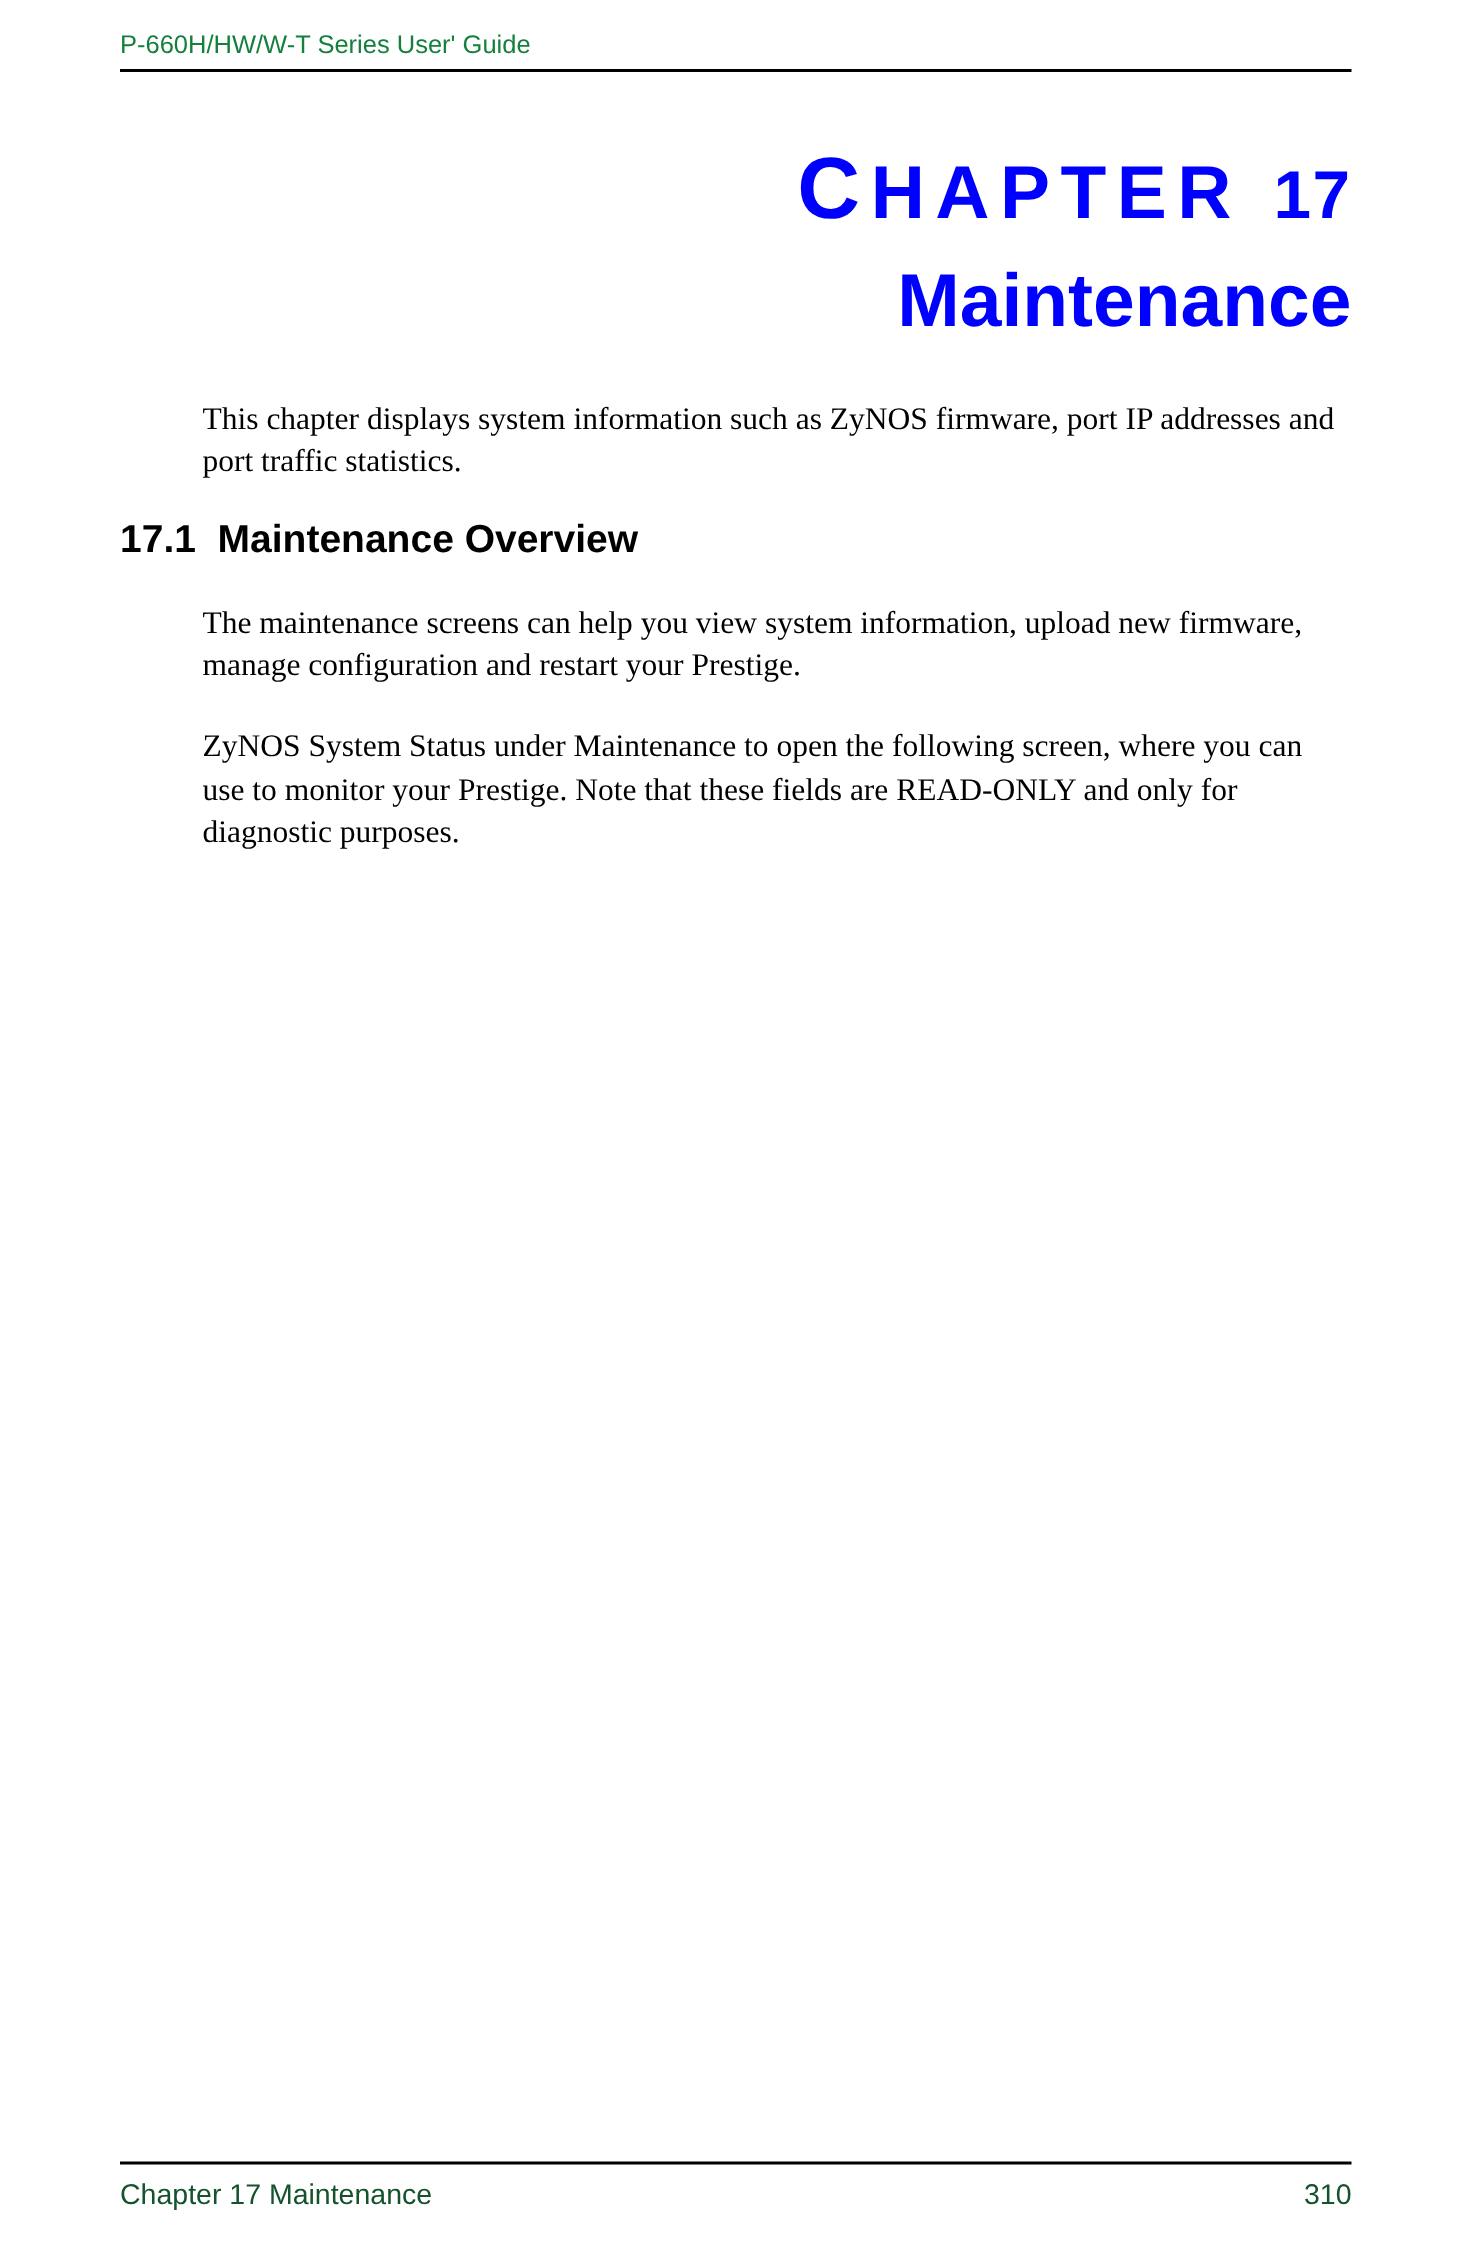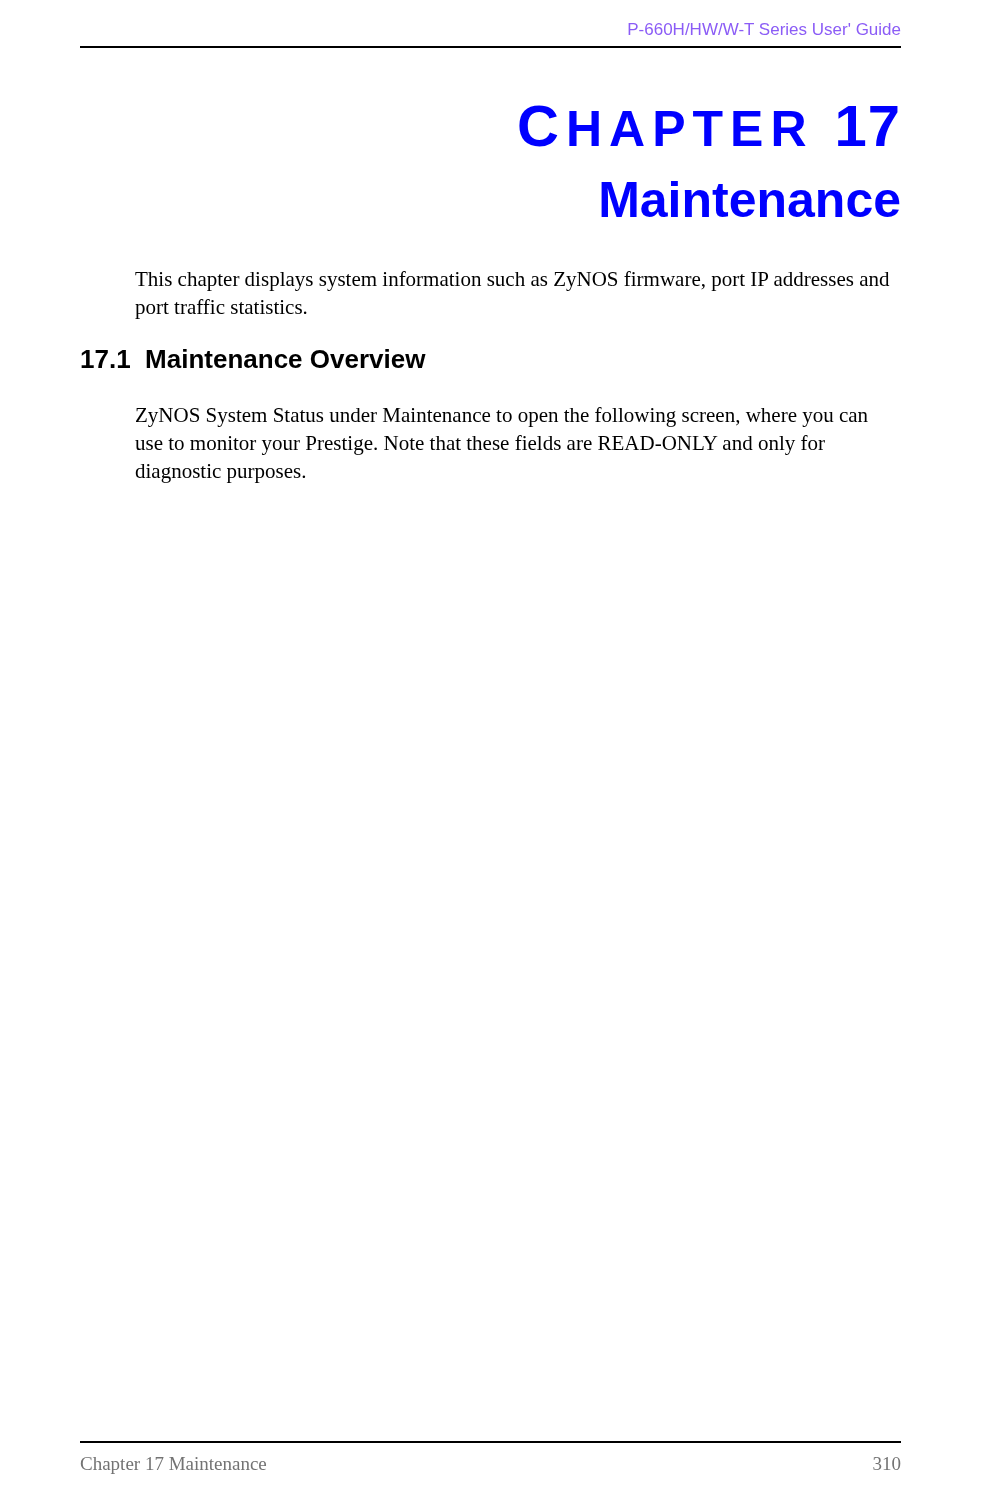--- a/index.html
+++ b/index.html
@@ -21,37 +21,37 @@
       height: 100%;
       padding: 20px 80px 30px 80px;
       display: flex;
       flex-direction: column;
     }
     .header-line {
       border-top: 2px solid #000000;
       margin-bottom: 6px;
     }
     .header-text {
-      text-align: right;
+      text-align: left;
       font-family: Arial, Helvetica, sans-serif;
       font-size: 17px;
-      color: #8b5cf6;
+      color: #15803d;
     }
     .chapter-heading {
       text-align: right;
       margin-top: 38px;
       color: #0000ff;
       font-family: Arial, Helvetica, sans-serif;
       font-weight: bold;
       font-size: 50px;
       letter-spacing: 7px;
     }
     .chapter-heading .chapter-number {
       letter-spacing: 1px;
-      font-size: 58px;
+      font-size: 45px;
     }
     .chapter-c {
       font-size: 58px;
     }
     .chapter-title {
       text-align: right;
       color: #0000ff;
       font-family: Arial, Helvetica, sans-serif;
       font-weight: bold;
       font-size: 50px;
@@ -88,23 +88,23 @@
       left: 80px;
       right: 80px;
     }
     .footer-line {
       border-top: 2px solid #000000;
       margin-bottom: 10px;
     }
     .footer-content {
       display: flex;
       justify-content: space-between;
-      font-family: Liberation Serif, serif;
+      font-family: Liberation Sans, sans-serif;
       font-size: 19px;
-      color: #737373;
+      color: #14532d;
     }
   </style>
 </head>
 <body>
 
 <div class="page-container">
 
   <div>
     <div class="header-text">P-660H/HW/W-T Series User' Guide</div>
     <div class="header-line" style="margin-top:6px;"></div>
@@ -115,20 +115,21 @@
   </div>
 
   <div class="chapter-title">Maintenance</div>
 
   <p class="intro-para">This chapter displays system information such as ZyNOS firmware, port IP addresses and port traffic statistics.</p>
 
   <h2 class="section-heading">
     <span>17.1</span>&nbsp;&nbsp;<span>Maintenance Overview</span>
   </h2>
 
+  <p class="section-para">The maintenance screens can help you view system information, upload new firmware, manage configuration and restart your Prestige.</p>
 
 
   <p class="section-para">
     <span>ZyNOS </span><span class="bold">System Status</span><span> under </span><span class="bold">Maintenance</span><span> to open the following screen, where you can use to monitor your Prestige. Note that these fields are READ-ONLY and only for diagnostic purposes.</span>
   </p>
 
   <div class="footer">
     <div class="footer-line"></div>
     <div class="footer-content">
       <span>Chapter 17 Maintenance</span>

